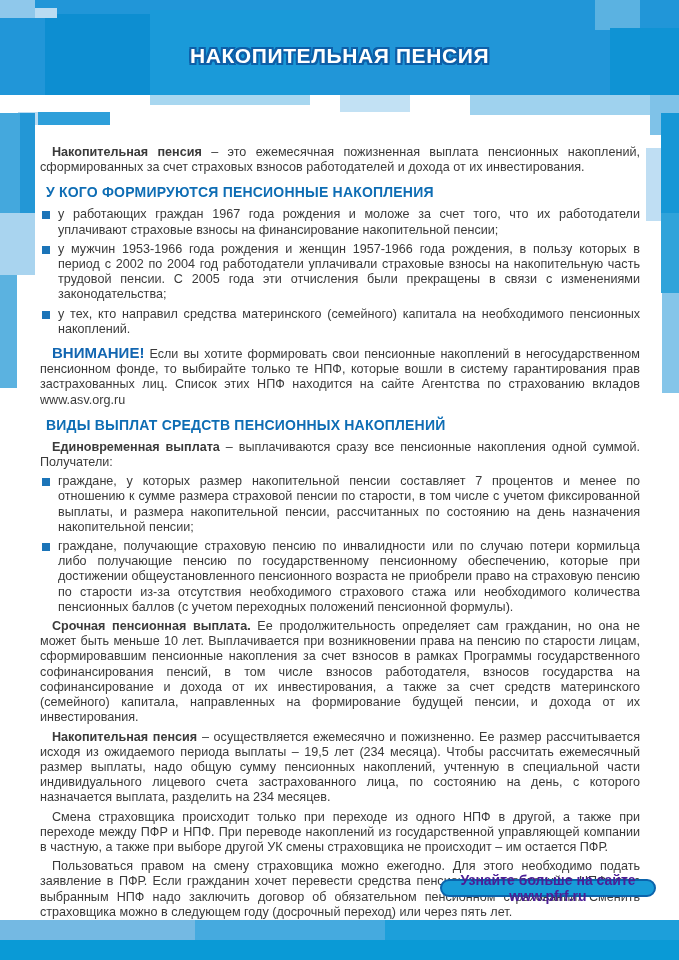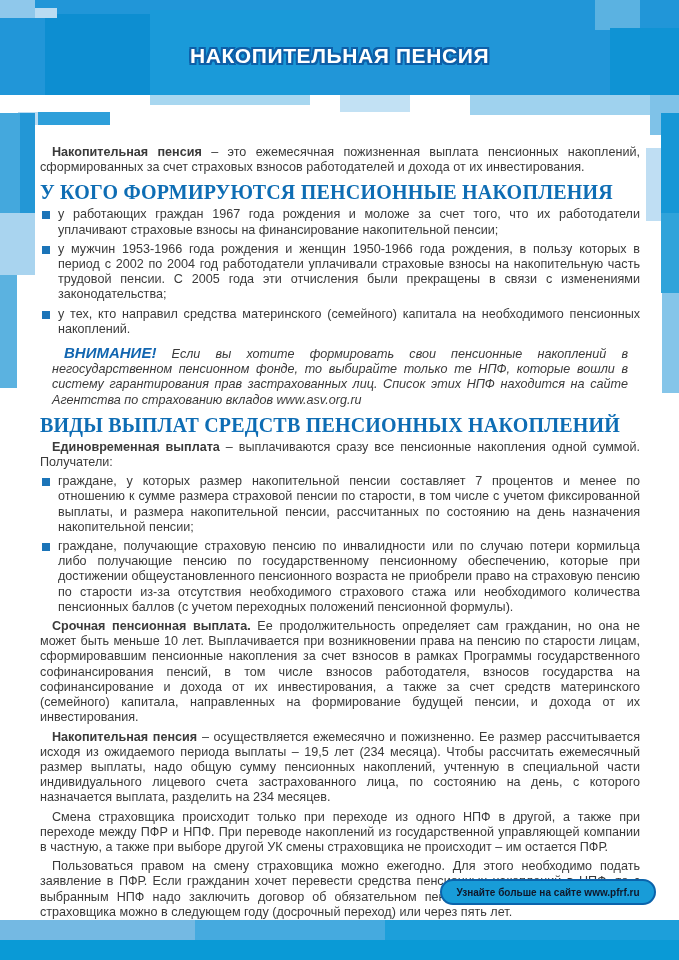--- a/index.html
+++ b/index.html
@@ -18,33 +18,33 @@
                  0 -2px 0 #0d5fa8,0 2px 0 #0d5fa8,-2px 0 0 #0d5fa8,2px 0 0 #0d5fa8;
   }
   
   .content{
     position:absolute;top:125px;left:40px;width:600px;
     font-size:12.6px;line-height:15.2px;text-align:justify;
   }
   .content p{margin:0 0 4px;text-indent:12px;}
   p.intro{margin-top:20px;}
   h2.section{
-    color:#0e6db4;font-size:20px;line-height:18px;font-weight:bold;
-    margin:8px 0 6px;text-align:left;letter-spacing:.2px;font-family:Liberation Serif, serif;
+    color:#0e6db4;font-size:14px;line-height:18px;font-weight:bold;
+    margin:8px 6px 6px;text-align:left;letter-spacing:.2px;
   }
   .bullet{display:flex;margin:0 0 4px;}
   .bullet .sq{flex:0 0 auto;width:8px;height:8px;background:#1b74b8;margin:4px 8px 0 2px;}
   .bullet .bt{flex:1;text-align:justify;}
-  p.attention{margin:8px 12px 7px;font-style:italic;}
+  p.attention{margin:8px 0 7px;}
   .att-label{color:#1266b1;font-size:15px;font-weight:bold;}
   
   .more-btn{
-    position:absolute;left:440px;top:879px;width:216px;height:26px;
+    position:absolute;left:440px;top:879px;width:216px;height:18px;
     box-sizing:border-box;border:2px solid #0b63ab;border-radius:13px;
-    background:#189cd8;color:#0f172a;font-weight:bold;font-size:10px;
+    background:#189cd8;color:#4c1d95;font-weight:bold;font-size:14px;
     font-family:"Liberation Sans",sans-serif;
     display:flex;align-items:center;justify-content:center;cursor:pointer;padding:0;
   }
   
   .footer-row1{position:absolute;top:920px;height:20px;}
   .footer-row2{position:absolute;top:940px;left:0;width:679px;height:20px;background:#0a9ad6;}
 </style>
 </head>
 <body>
 
@@ -79,21 +79,21 @@
   <p class="intro"><b class="lead">Накопительная пенсия</b><span> – это ежемесячная пожизненная выплата пенсионных накоплений, сформированных за счет страховых взносов работодателей и дохода от их инвестирования.</span></p>
 
   <h2 class="section">У КОГО ФОРМИРУЮТСЯ ПЕНСИОННЫЕ НАКОПЛЕНИЯ</h2>
 
   <div class="bullet">
       <span class="sq"></span>
       <span class="bt">у работающих граждан 1967 года рождения и моложе за счет того, что их работодатели уплачивают страховые взносы на финансирование накопительной пенсии;</span>
     </div>
   <div class="bullet">
       <span class="sq"></span>
-      <span class="bt">у мужчин 1953-1966 года рождения и женщин 1950-1966 года рождения, в пользу которых в период с 2002 по 2004 год работодатели уплачивали страховые взносы на накопительную часть трудовой пенсии. С 2005 года эти отчисления были прекращены в связи с изменениями законодательства;</span>
+      <span class="bt">у мужчин 1953-1966 года рождения и женщин 1957-1966 года рождения, в пользу которых в период с 2002 по 2004 год работодатели уплачивали страховые взносы на накопительную часть трудовой пенсии. С 2005 года эти отчисления были прекращены в связи с изменениями законодательства;</span>
     </div>
   <div class="bullet">
       <span class="sq"></span>
       <span class="bt">у тех, кто направил средства материнского (семейного) капитала на необходимого пенсионных накоплений.</span>
     </div>
 
   <p class="attention"><b class="att-label">ВНИМАНИЕ!</b><span> Если вы хотите формировать свои пенсионные накоплений в негосударственном пенсионном фонде, то выбирайте только те НПФ, которые вошли в систему гарантирования прав застрахованных лиц. Список этих НПФ находится на сайте Агентства по страхованию вкладов www.asv.org.ru</span></p>
 
   <h2 class="section">ВИДЫ ВЫПЛАТ СРЕДСТВ ПЕНСИОННЫХ НАКОПЛЕНИЙ</h2>
 

